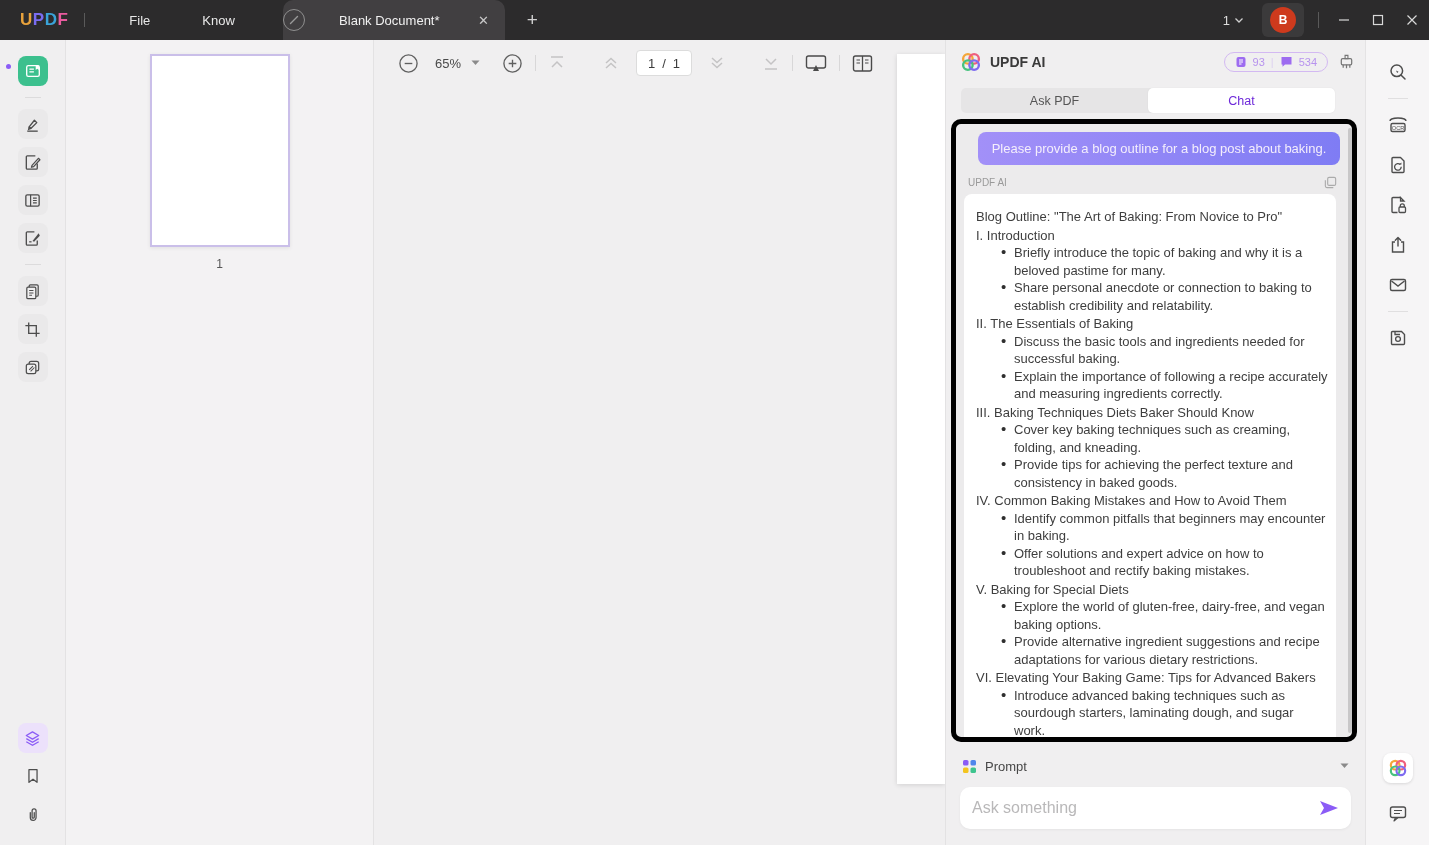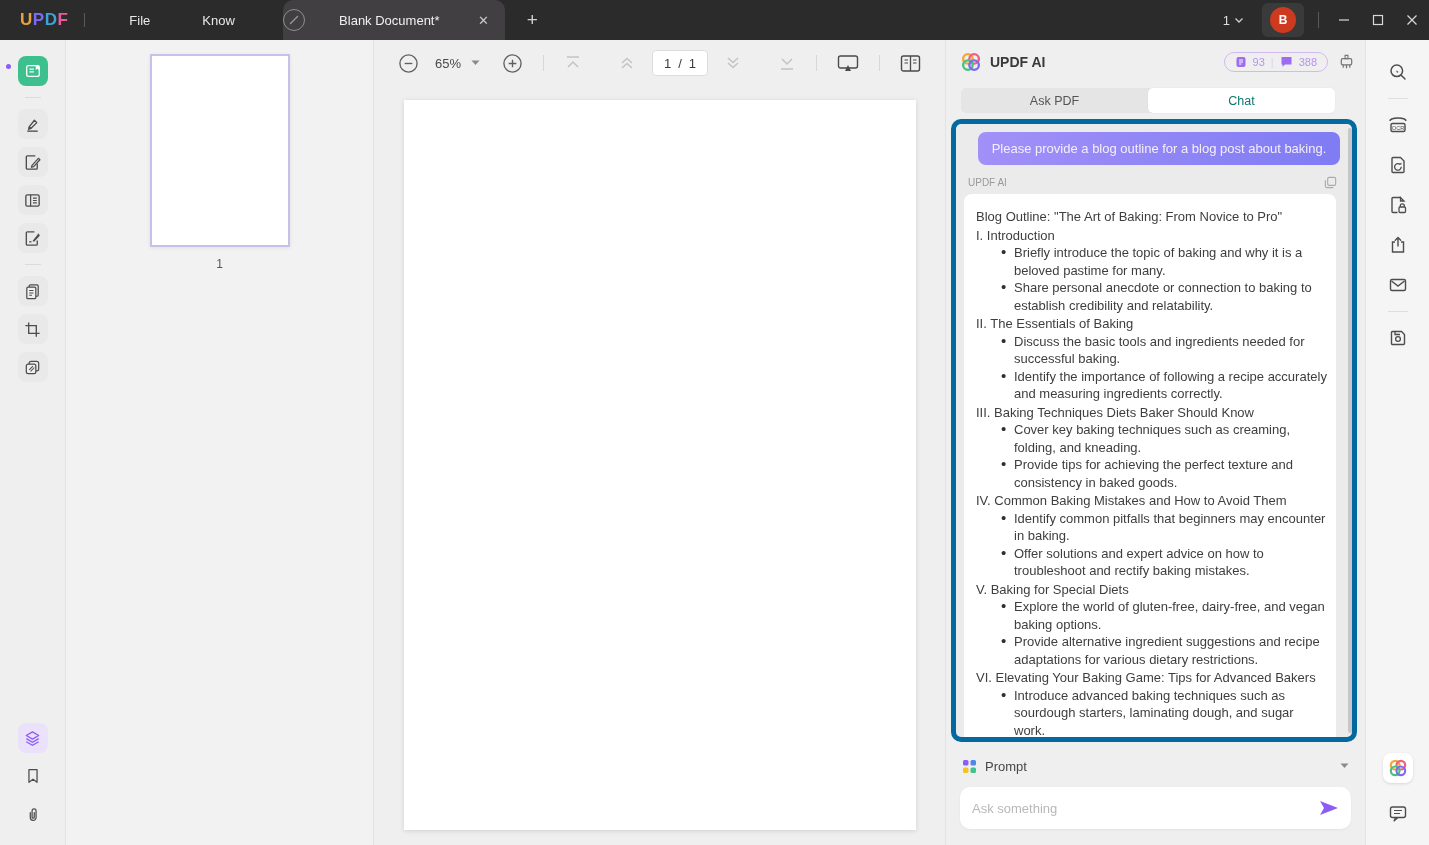--- a/index.html
+++ b/index.html
@@ -38,59 +38,59 @@
   .rail-bottom { margin-top:auto; display:flex; flex-direction:column; align-items:center; padding-bottom:12px; }
   .rail-btn.purple-tile { background:#ece1fb; }
   svg.ic { display:block; }
 
   
   .thumb-panel { width:308px; background:#f3f2f3; border-right:1px solid #e3e2e3; display:flex; flex-direction:column; align-items:center; padding-top:14px; }
   .thumb-page { width:140px; height:193px; background:#fff; border:2px solid #cabfe9; box-shadow:0 1px 4px rgba(0,0,0,.08); }
   .thumb-label { margin-top:10px; font-size:12px; color:#565656; }
 
   
-  .canvas-col { flex:1; display:flex; flex-direction:column; min-width:0; }
+  .canvas-col { flex:1; display:flex; flex-direction:row; min-width:0; }
   .view-toolbar { height:46px; display:flex; align-items:center; justify-content:space-between; padding:0 20px; }
   .vt-group { display:flex; align-items:center; gap:4px; }
   .vt-btn { padding:4px; display:flex; align-items:center; }
   .zoom-text { font-size:13px; color:#4a4a4a; margin:0 2px 0 8px; }
   .vt-sep { width:1px; height:16px; background:#d8d7d8; margin:0 8px; }
   .page-box { display:flex; align-items:center; justify-content:center; gap:7px; width:56px; height:26px; background:#fff; border:1px solid #dcdcdc; border-radius:4px; font-size:13px; color:#3c3c3c; margin:0 8px; }
   .pdf-page { width:512px; height:calc(100% - 75px); margin:14px auto 0; background:#fff; box-shadow:0 1px 5px rgba(0,0,0,.13); }
 
   
   .ai-panel { width:420px; background:#f0eff0; border-left:1px solid #e3e2e3; display:flex; flex-direction:column; }
   .ai-header { height:44px; display:flex; align-items:center; padding:0 10px 0 14px; }
   .ai-title { font-size:14px; font-weight:bold; color:#3a3a3a; margin-left:8px; }
   .credit-pill { margin-left:auto; display:flex; align-items:center; gap:6px; border:1px solid #d3b9f2; border-radius:13px; padding:3px 10px; }
   .credit-num { font-size:11px; color:#b793ee; }
   .credit-div { color:#ddd0f0; font-size:11px; }
   .clear-btn { margin-left:10px; display:flex; }
 
   .ai-tabs { height:25px; margin:4px 30px 0 15px; background:#e6e5e6; border-radius:5px; display:flex; }
   .ai-tab { flex:1; display:flex; align-items:center; justify-content:center; font-size:12.5px; color:#555; }
-  .ai-tab.active { background:#fff; border-radius:5px; color:#0f766e; box-shadow:0 0 2px rgba(0,0,0,.06); }
-
-  .chat-box { flex:1; margin:6px 8px 0 5px; border:5px solid #0369a1; border-radius:10px; background:#ecebec; position:relative; overflow:hidden; padding:8px 12px 8px 8px; }
+  .ai-tab.active { background:#fff; border-radius:5px; color:#6d28d9; box-shadow:0 0 2px rgba(0,0,0,.06); }
+
+  .chat-box { flex:1; margin:6px 8px 0 5px; border:5px solid #000000; border-radius:10px; background:#ecebec; position:relative; overflow:hidden; padding:8px 12px 8px 8px; }
   .user-bubble { margin-left:14px; border-radius:8px; background:linear-gradient(90deg,#a290f8,#7f7cf4); color:#f4eefc; font-size:13px; text-align:center; padding:9px 10px; }
   .author-row { display:flex; align-items:center; margin:10px 2px 4px 4px; }
   .author-label { font-size:10px; color:#9a9a9a; }
   .copy-btn { margin-left:auto; display:flex; }
   .resp-card { background:#fff; border-radius:8px; padding:13px 8px 16px 0; margin:2px 4px 0 0; }
   .resp-line { font-size:13px; line-height:17.5px; color:#3e3e3e; }
   .resp-line.heading { padding-left:12px; margin-top:1px; }
   .resp-line.bullet { padding-left:50px; position:relative; }
   .resp-line.bullet .dot::before { content:"\2022"; position:absolute; left:37px; top:-1px; font-size:15px; color:#2f2f2f; }
   .chat-scrollbar { position:absolute; right:0; top:4px; bottom:4px; width:4px; background:#c8c7c8; border-radius:2px; }
 
   .prompt-row { display:flex; align-items:center; margin:9px 16px 0 16px; height:30px; }
   .prompt-label { font-size:13px; color:#474747; margin-left:8px; }
   .prompt-caret { margin-left:auto; display:flex; }
   .ask-card { display:flex; align-items:center; height:42px; background:#fff; border-radius:10px; margin:6px 14px 16px 14px; padding:0 12px; box-shadow:0 1px 3px rgba(0,0,0,.05); }
-  .ask-input { flex:1; border:none; outline:none; font-size:13px; color:#000000; font-family:"Liberation Sans",sans-serif; background:transparent; }
+  .ask-input { flex:1; border:none; outline:none; font-size:16px; color:#000000; font-family:"Liberation Sans",sans-serif; background:transparent; }
   .ask-input::placeholder { color:#b9b8b9; }
 
   
   .right-rail { width:64px; background:#f6f5f6; border-left:1px solid #e4e3e4; display:flex; flex-direction:column; align-items:center; padding-top:12px; }
   .rr-btn { width:32px; height:32px; display:flex; align-items:center; justify-content:center; margin:4px 0; }
   .rr-divider { width:20px; height:1px; background:#e0dfe0; margin:6px 0; }
   .rr-bottom { margin-top:auto; display:flex; flex-direction:column; align-items:center; padding-bottom:12px; }
   .rr-logo-tile { width:30px; height:30px; border-radius:8px; background:#fff; box-shadow:0 1px 3px rgba(0,0,0,.12); display:flex; align-items:center; justify-content:center; margin-bottom:10px; }
 </style>
 </head>
@@ -320,21 +320,21 @@
       <div class="credit-pill">
         <svg class="ic" width="12" height="12" viewBox="0 0 12 12">
             <rect x="1.5" y="1" width="9" height="10" rx="2" fill="#9d6cf0"></rect>
             <path d="M4 4 H8 M4 6 H8 M4 8 H6.5" stroke="#fff" stroke-width="1"></path>
           </svg>
         <span class="credit-num">93</span>
         <span class="credit-div">|</span>
         <svg class="ic" width="13" height="12" viewBox="0 0 13 12">
             <path d="M1.5 1 H11.5 V8.5 H5 L2.5 10.8 V8.5 H1.5 Z" fill="#9d6cf0"></path>
           </svg>
-        <span class="credit-num">388</span>
+        <span class="credit-num">534</span>
       </div>
       <span class="clear-btn">
         <svg class="ic" width="17" height="18" viewBox="0 0 18 19">
             <path d="M7.5 2.5 H10.5 V6 H7.5 Z" stroke="#767676" stroke-width="1.2" fill="none"></path>
             <rect x="3.5" y="6" width="11" height="6.5" rx="1.4" stroke="#767676" stroke-width="1.3" fill="none"></rect>
             <path d="M5.5 12.5 v3 M9 12.5 v3.5 M12.5 12.5 v3" stroke="#767676" stroke-width="1.3"></path>
           </svg>
       </span>
     </div>
 
@@ -355,21 +355,21 @@
         </span>
       </div>
       <div class="resp-card">
 
       <div class="resp-line heading"><span class="resp-text">Blog Outline: "The Art of Baking: From Novice to Pro"</span></div>
           <div class="resp-line heading"><span class="resp-text">I. Introduction</span></div>
           <div class="resp-line bullet"><span class="dot"></span><span class="resp-text">Briefly introduce the topic of baking and why it is a beloved pastime for many.</span></div>
           <div class="resp-line bullet"><span class="dot"></span><span class="resp-text">Share personal anecdote or connection to baking to establish credibility and relatability.</span></div>
           <div class="resp-line heading"><span class="resp-text">II. The Essentials of Baking</span></div>
           <div class="resp-line bullet"><span class="dot"></span><span class="resp-text">Discuss the basic tools and ingredients needed for successful baking.</span></div>
-          <div class="resp-line bullet"><span class="dot"></span><span class="resp-text">Identify the importance of following a recipe accurately and measuring ingredients correctly.</span></div>
+          <div class="resp-line bullet"><span class="dot"></span><span class="resp-text">Explain the importance of following a recipe accurately and measuring ingredients correctly.</span></div>
           <div class="resp-line heading"><span class="resp-text">III. Baking Techniques Diets Baker Should Know</span></div>
           <div class="resp-line bullet"><span class="dot"></span><span class="resp-text">Cover key baking techniques such as creaming, folding, and kneading.</span></div>
           <div class="resp-line bullet"><span class="dot"></span><span class="resp-text">Provide tips for achieving the perfect texture and consistency in baked goods.</span></div>
           <div class="resp-line heading"><span class="resp-text">IV. Common Baking Mistakes and How to Avoid Them</span></div>
           <div class="resp-line bullet"><span class="dot"></span><span class="resp-text">Identify common pitfalls that beginners may encounter in baking.</span></div>
           <div class="resp-line bullet"><span class="dot"></span><span class="resp-text">Offer solutions and expert advice on how to troubleshoot and rectify baking mistakes.</span></div>
           <div class="resp-line heading"><span class="resp-text">V. Baking for Special Diets</span></div>
           <div class="resp-line bullet"><span class="dot"></span><span class="resp-text">Explore the world of gluten-free, dairy-free, and vegan baking options.</span></div>
           <div class="resp-line bullet"><span class="dot"></span><span class="resp-text">Provide alternative ingredient suggestions and recipe adaptations for various dietary restrictions.</span></div>
           <div class="resp-line heading"><span class="resp-text">VI. Elevating Your Baking Game: Tips for Advanced Bakers</span></div>

